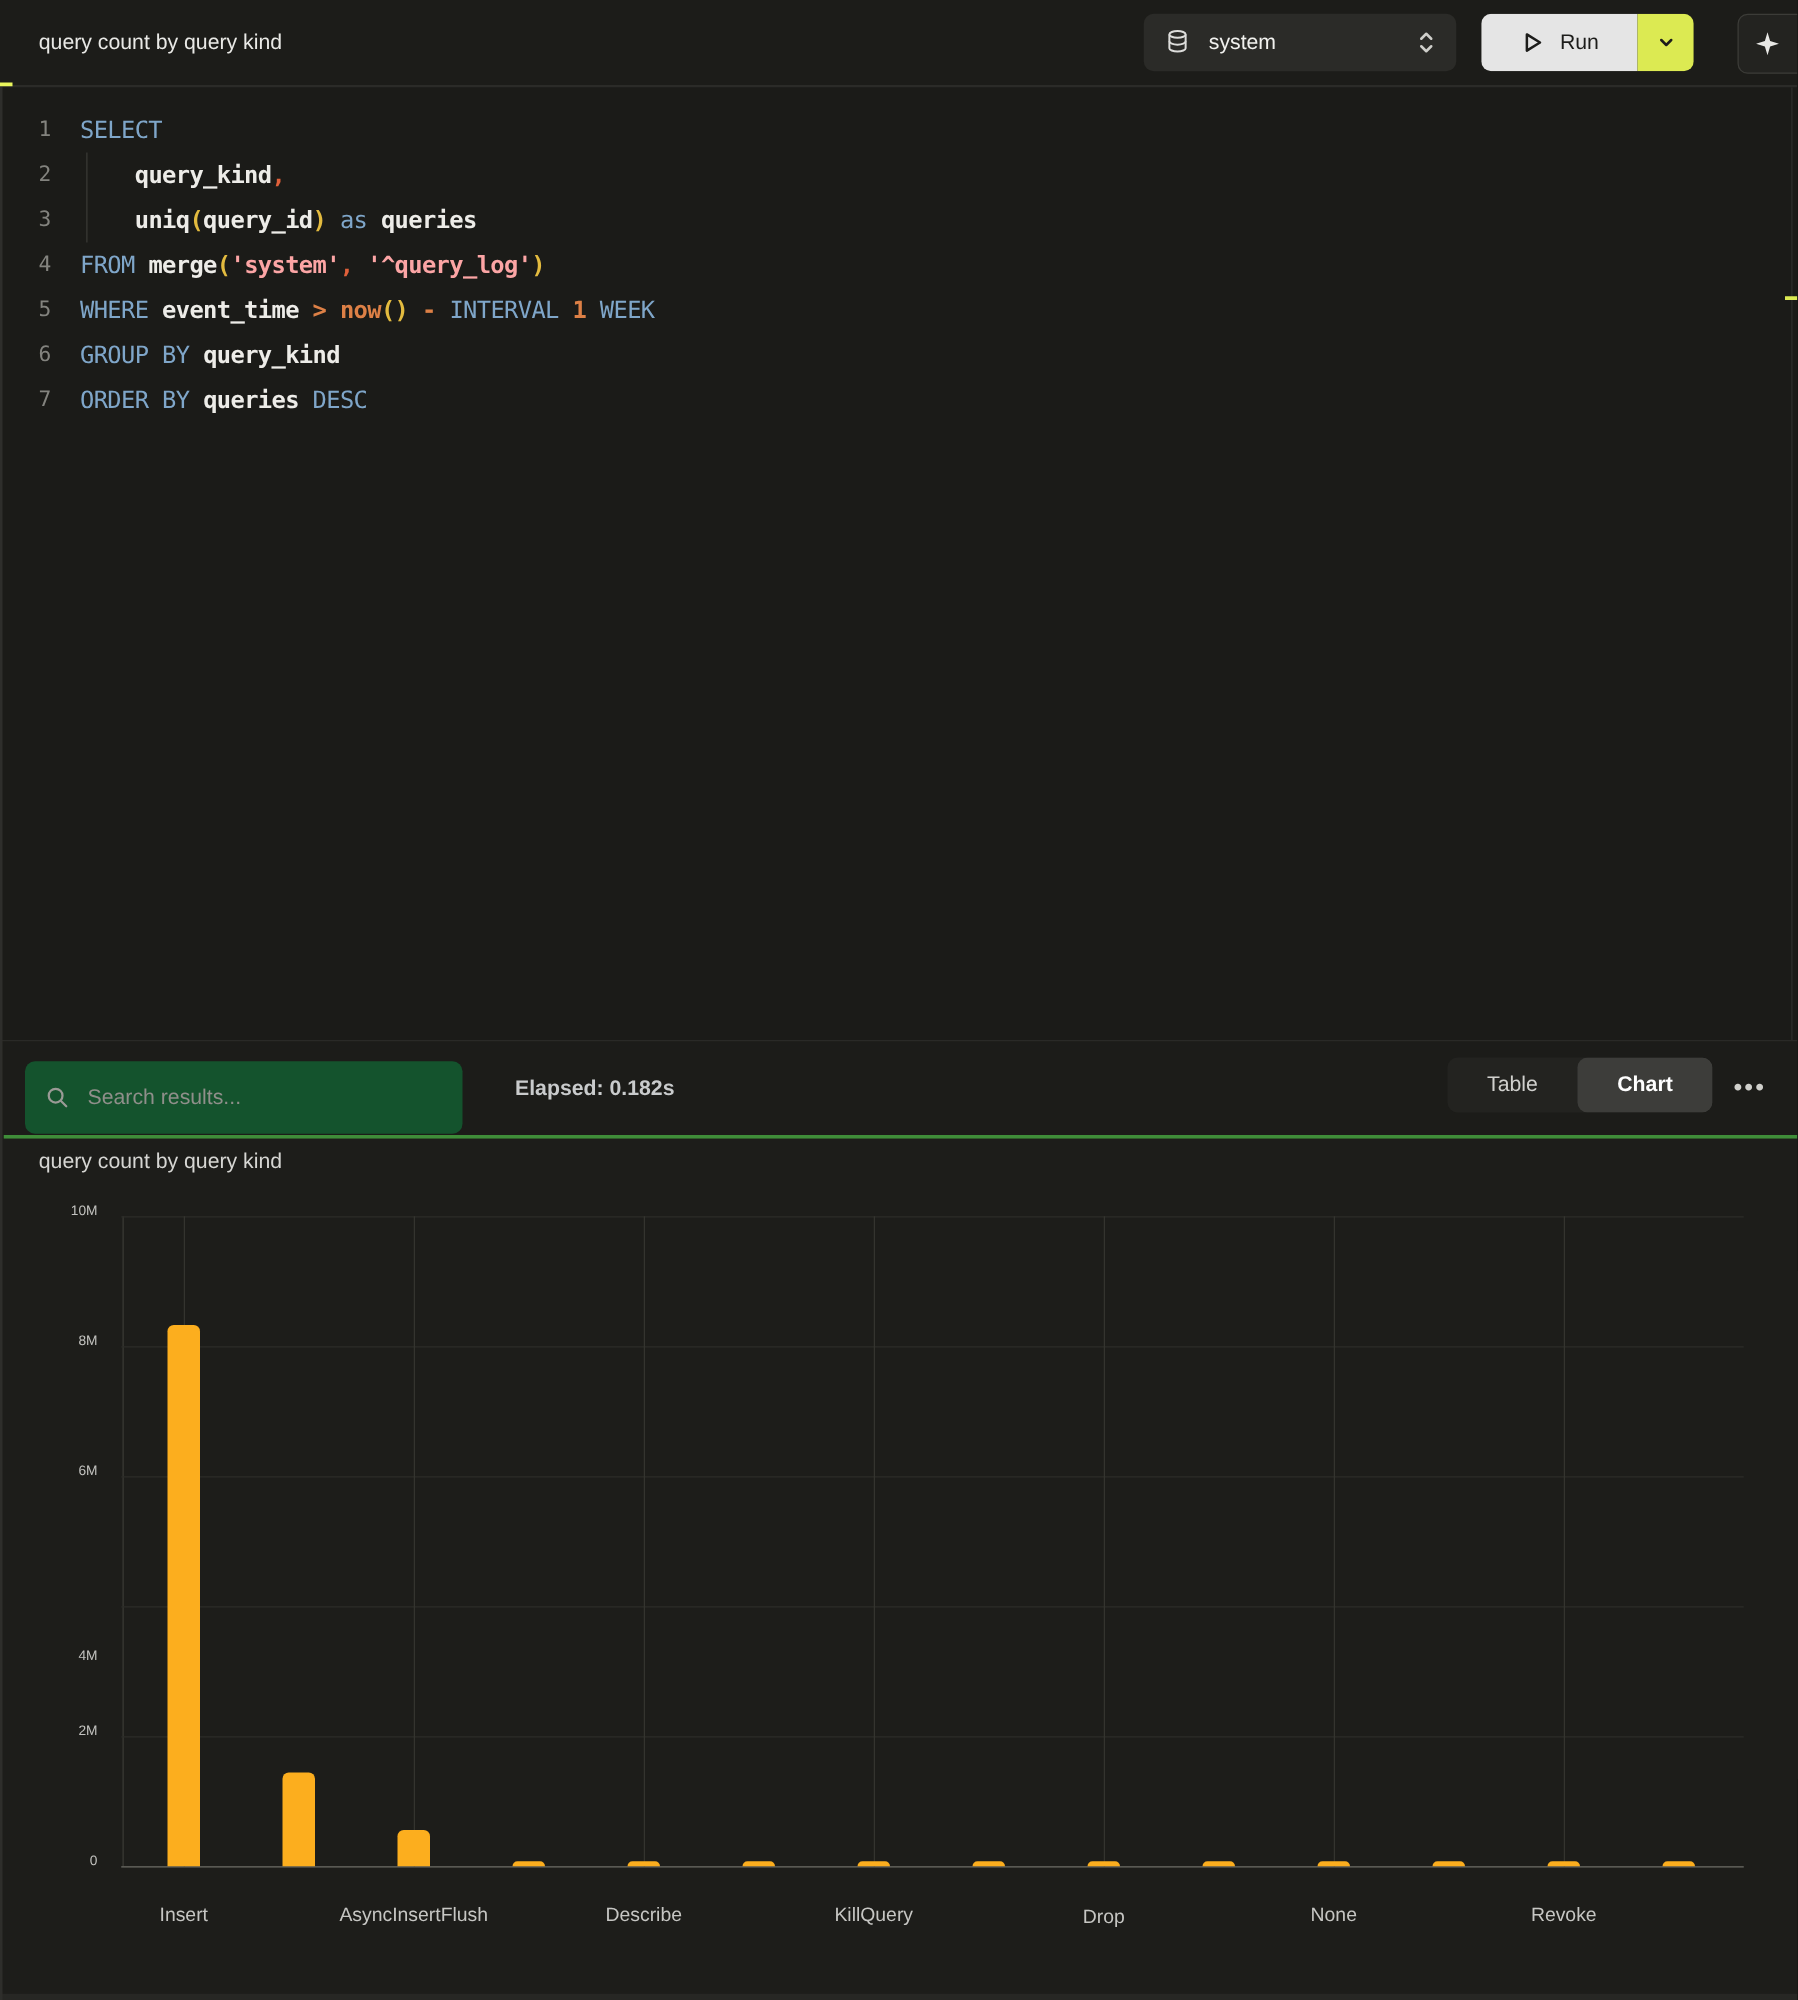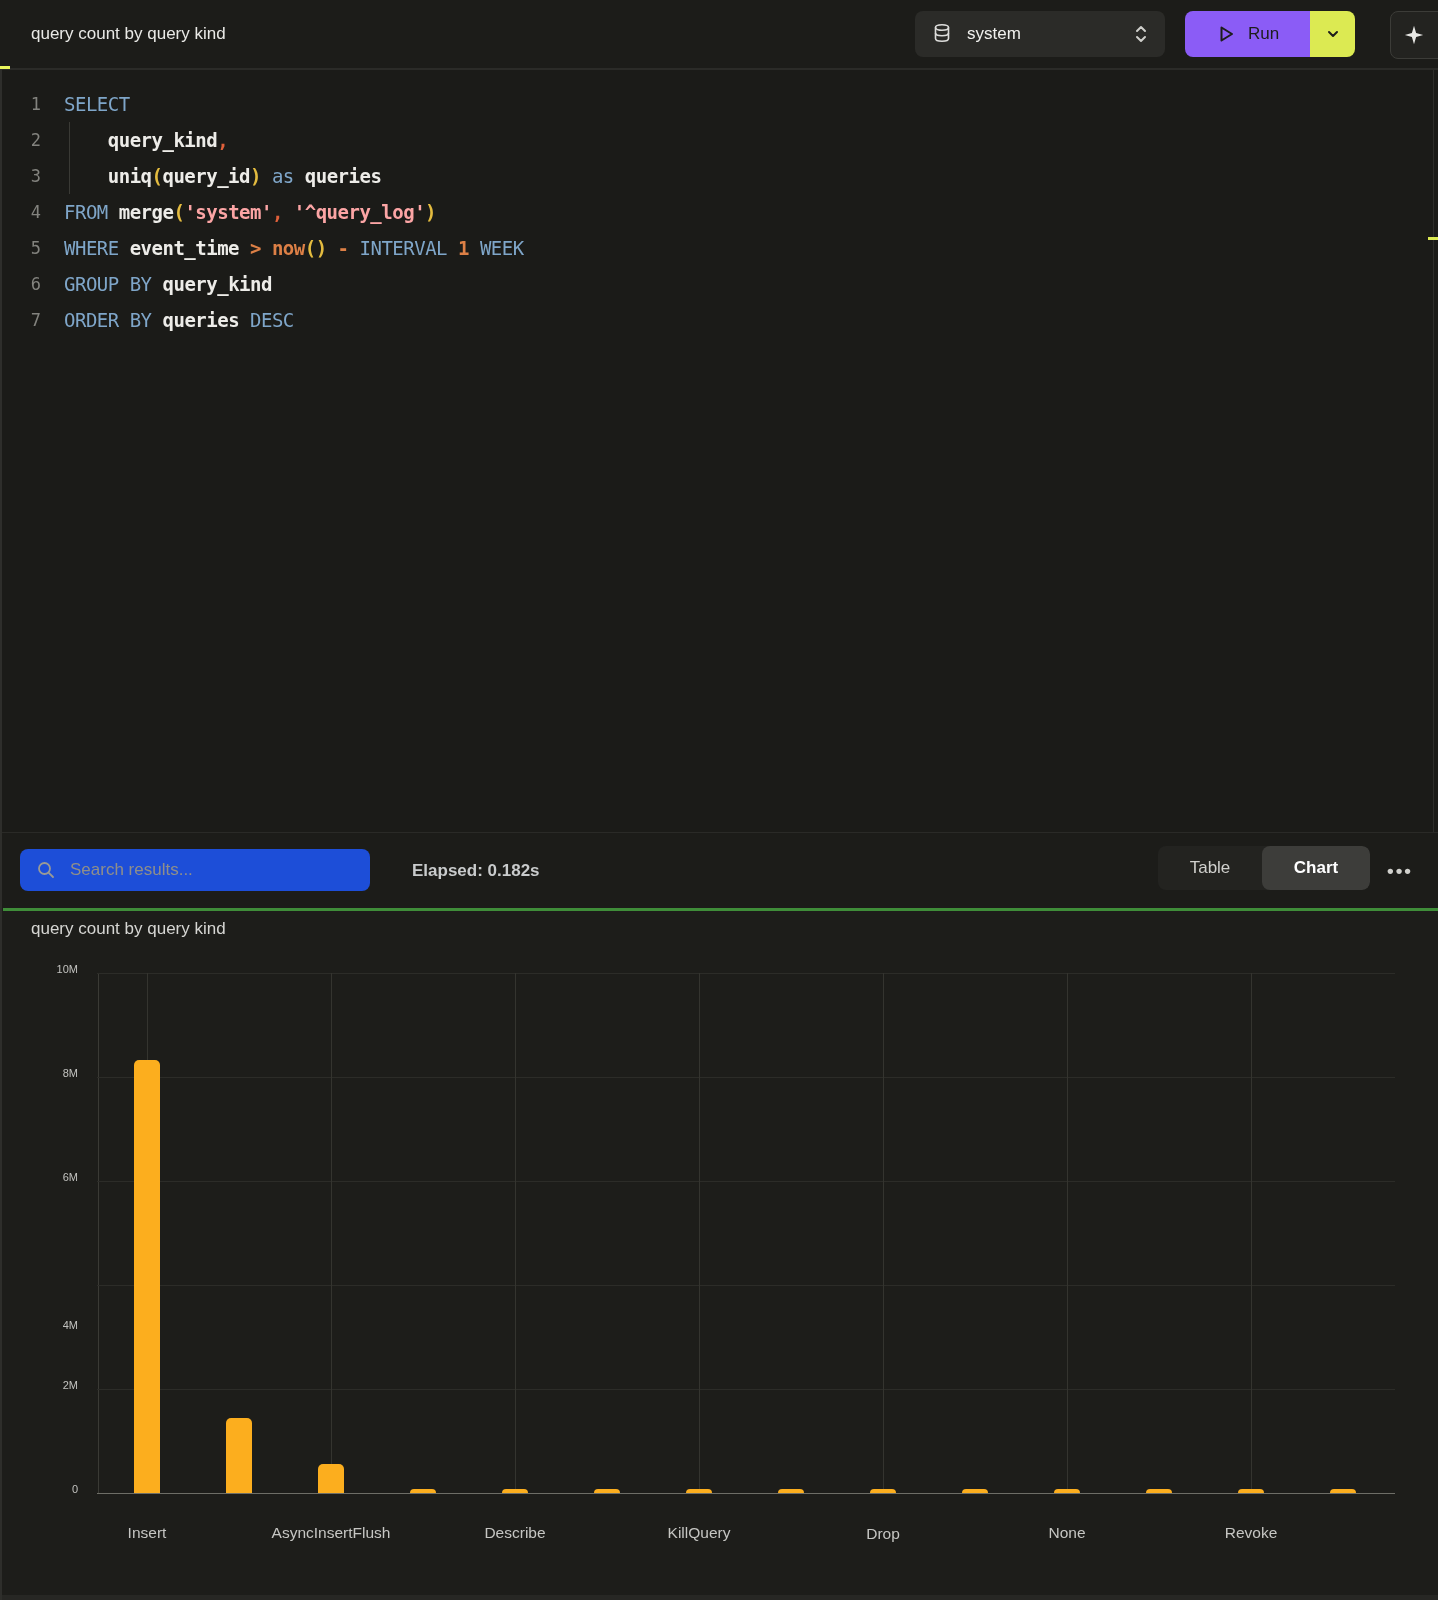--- a/index.html
+++ b/index.html
@@ -9,21 +9,21 @@
   .topbar{position:absolute;left:0;top:0;width:1438px;height:68px;background:#1c1c19;}
   .topbar-title{position:absolute;left:31px;top:0;height:68px;line-height:68px;
     font-size:17px;color:#e9e9e6;}
   .db-select{position:absolute;left:915px;top:11px;width:250px;height:46px;background:#2b2b28;
     border-radius:8px;display:flex;align-items:center;cursor:pointer;}
   .db-select .dbicon{margin-left:18px;display:flex;}
   .db-select .dbname{margin-left:16px;font-size:17px;color:#f1f1ee;flex:1;}
   .db-select .updown{margin-right:16px;display:flex;}
   .run-group{position:absolute;left:1185px;top:11px;width:170px;height:46px;border-radius:8px;
     overflow:hidden;display:flex;}
-  .run-main{border:none;margin:0;padding:0;width:125px;height:46px;background:#8b5cf6;
+  .run-main{border:none;margin:0;padding:0;width:125px;height:46px;background:#e5e5e5;
     display:flex;align-items:center;justify-content:center;gap:12px;cursor:pointer;}
   .run-main span{font-size:17px;font-weight:500;color:#1d1d1b;}
   .run-more{border:none;margin:0;padding:0;width:45px;height:46px;background:#dcea52;
     display:flex;align-items:center;justify-content:center;cursor:pointer;}
   .format-btn{position:absolute;left:1390px;top:11px;width:72px;height:46px;background:#232320;
     border:1px solid #3c3c38;border-radius:8px;display:flex;align-items:center;cursor:pointer;}
   .format-btn svg{margin-left:12px;}
   .divider1{position:absolute;left:0;top:68px;width:1438px;height:2px;background:#2b2b28;}
   .tab-dash{position:absolute;left:0;top:66px;width:10px;height:3px;background:#e9f65c;z-index:3;}
   .left-edge{position:absolute;left:0;top:68px;width:2px;height:1532px;background:#2e2e2b;z-index:2;}
@@ -41,21 +41,21 @@
   .tk-st{color:#fca5a5;font-weight:700;}
   .tk-op{color:#dd8046;font-weight:700;}
   .tk-nu{color:#dd8046;font-weight:700;}
   .tk-pl{color:#edece8;}
   .indent-guide{position:absolute;left:69px;top:52px;width:1px;height:72px;background:#3a3a35;}
   .ed-right-line{position:absolute;left:1433px;top:0;width:1px;height:762px;background:#2e2e2b;}
   .scroll-marker{position:absolute;left:1428px;top:167px;width:10px;height:3px;background:#dcea52;}
   
   .results{position:absolute;left:0;top:832px;width:1438px;height:76px;background:#1c1c19;
     border-top:1px solid #2a2a27;box-sizing:border-box;}
-  .search-box{position:absolute;left:20px;top:16px;width:350px;height:42px;background:#1d4ed8;
+  .search-box{position:absolute;left:20px;top:16px;width:350px;height:58px;background:#14532d;
     border-radius:8px;display:flex;align-items:center;}
   .search-box svg{margin-left:16px;}
   .search-box input{flex:1;margin:0 12px;border:none;outline:none;background:transparent;
     font-family:"Liberation Sans", sans-serif;font-size:17px;color:#e2e2de;}
   .search-box input::placeholder{color:#8f8f8a;}
   .status{position:absolute;top:0;height:76px;line-height:76px;font-size:17px;color:#c9cbcc;}
   .st-elapsed{left:412px;font-weight:bold;}
   .st-read{left:600px;}
   .seg{position:absolute;left:1158px;top:13px;height:44px;background:#232320;border-radius:8px;
     display:flex;overflow:hidden;}

